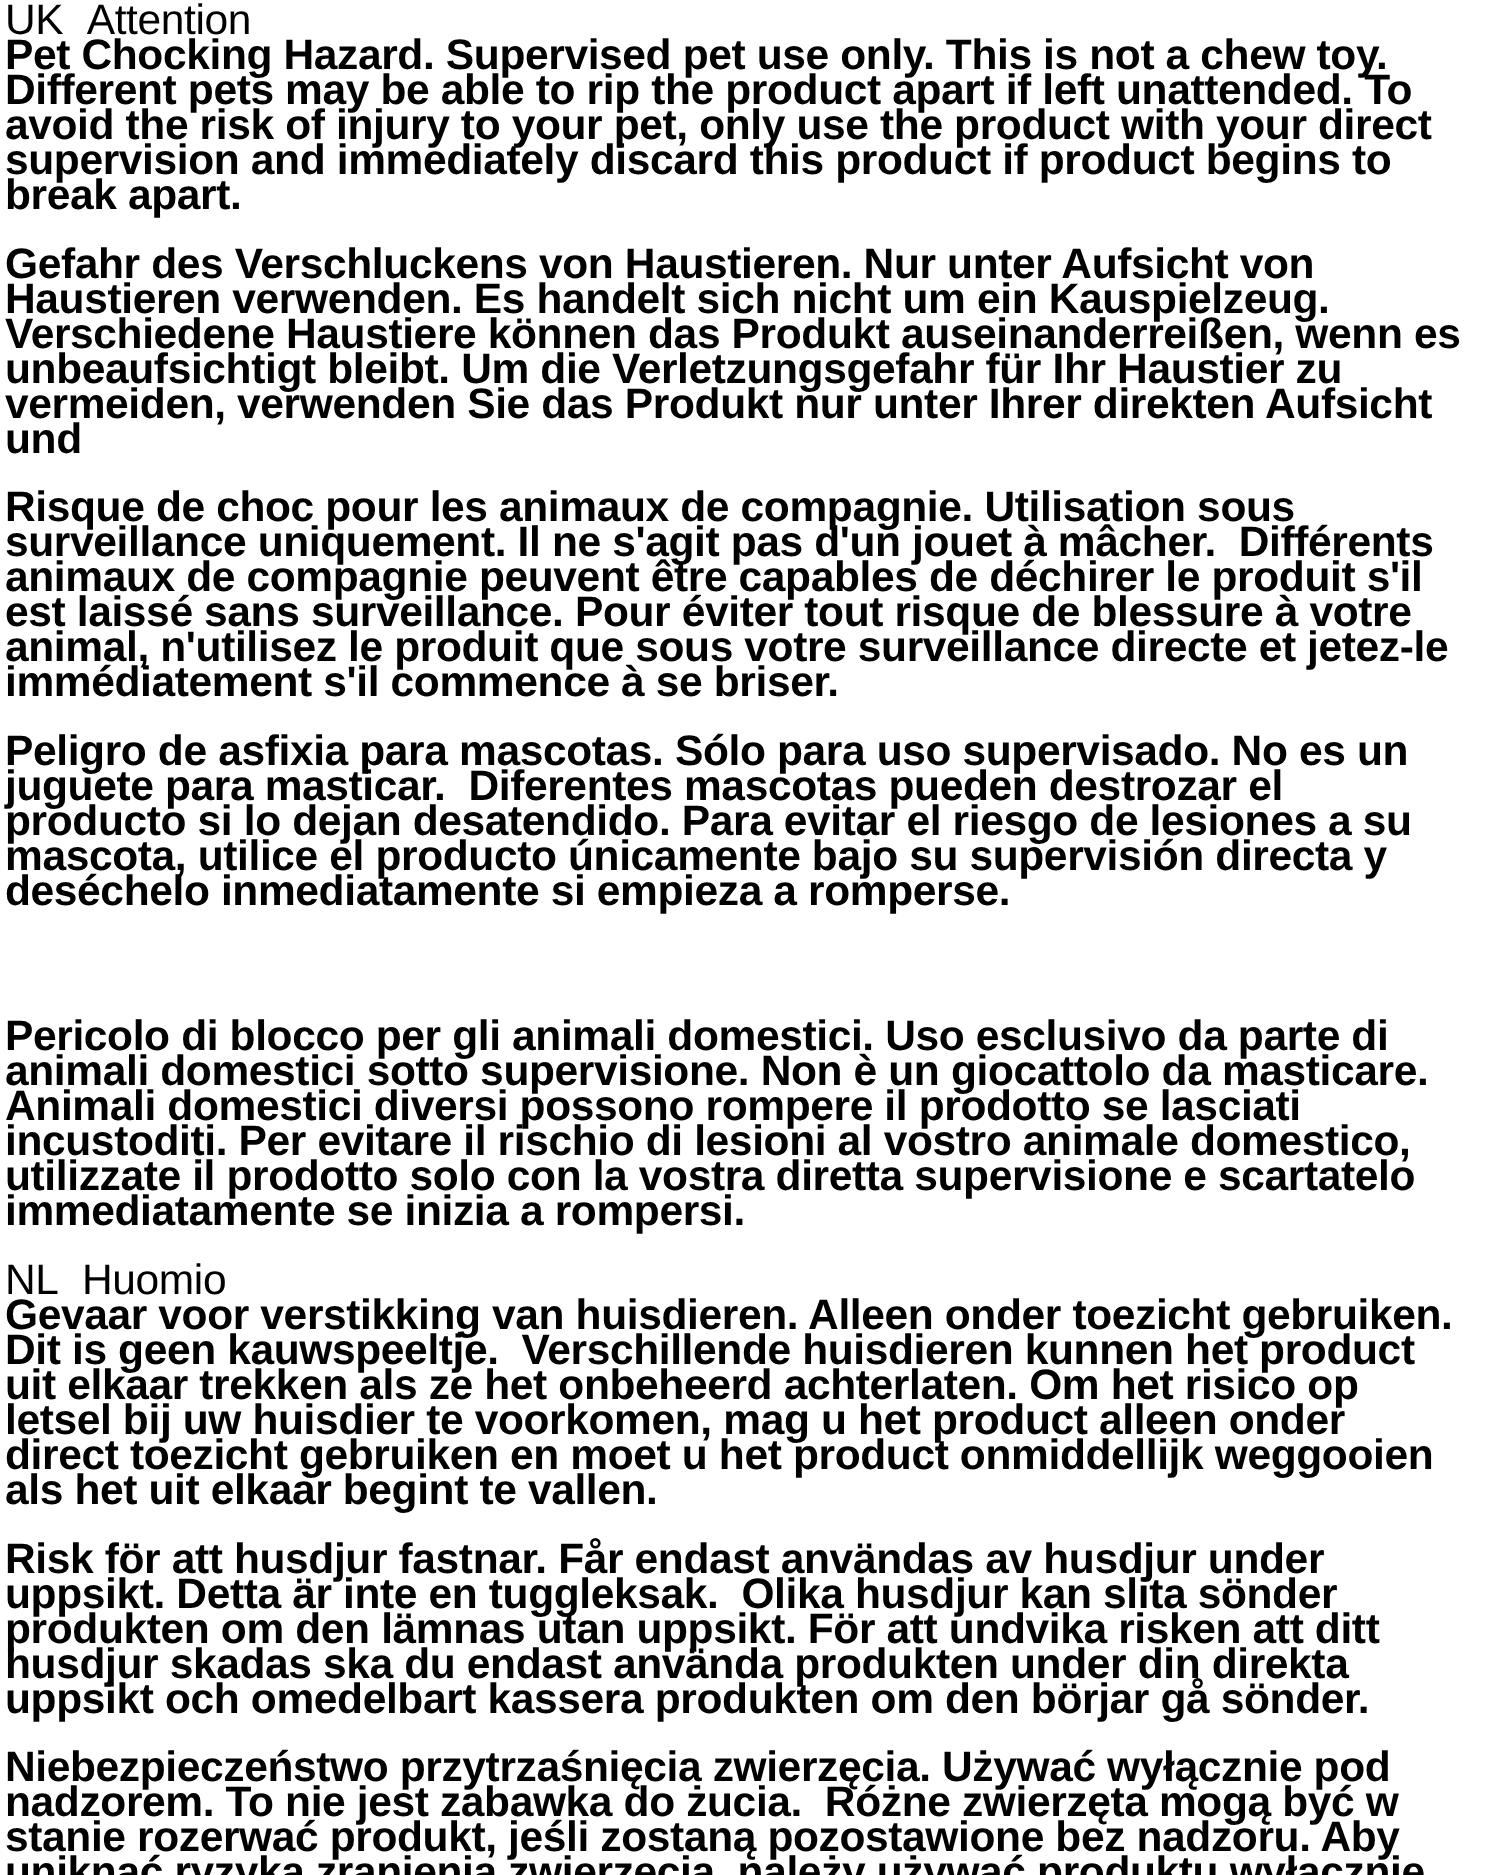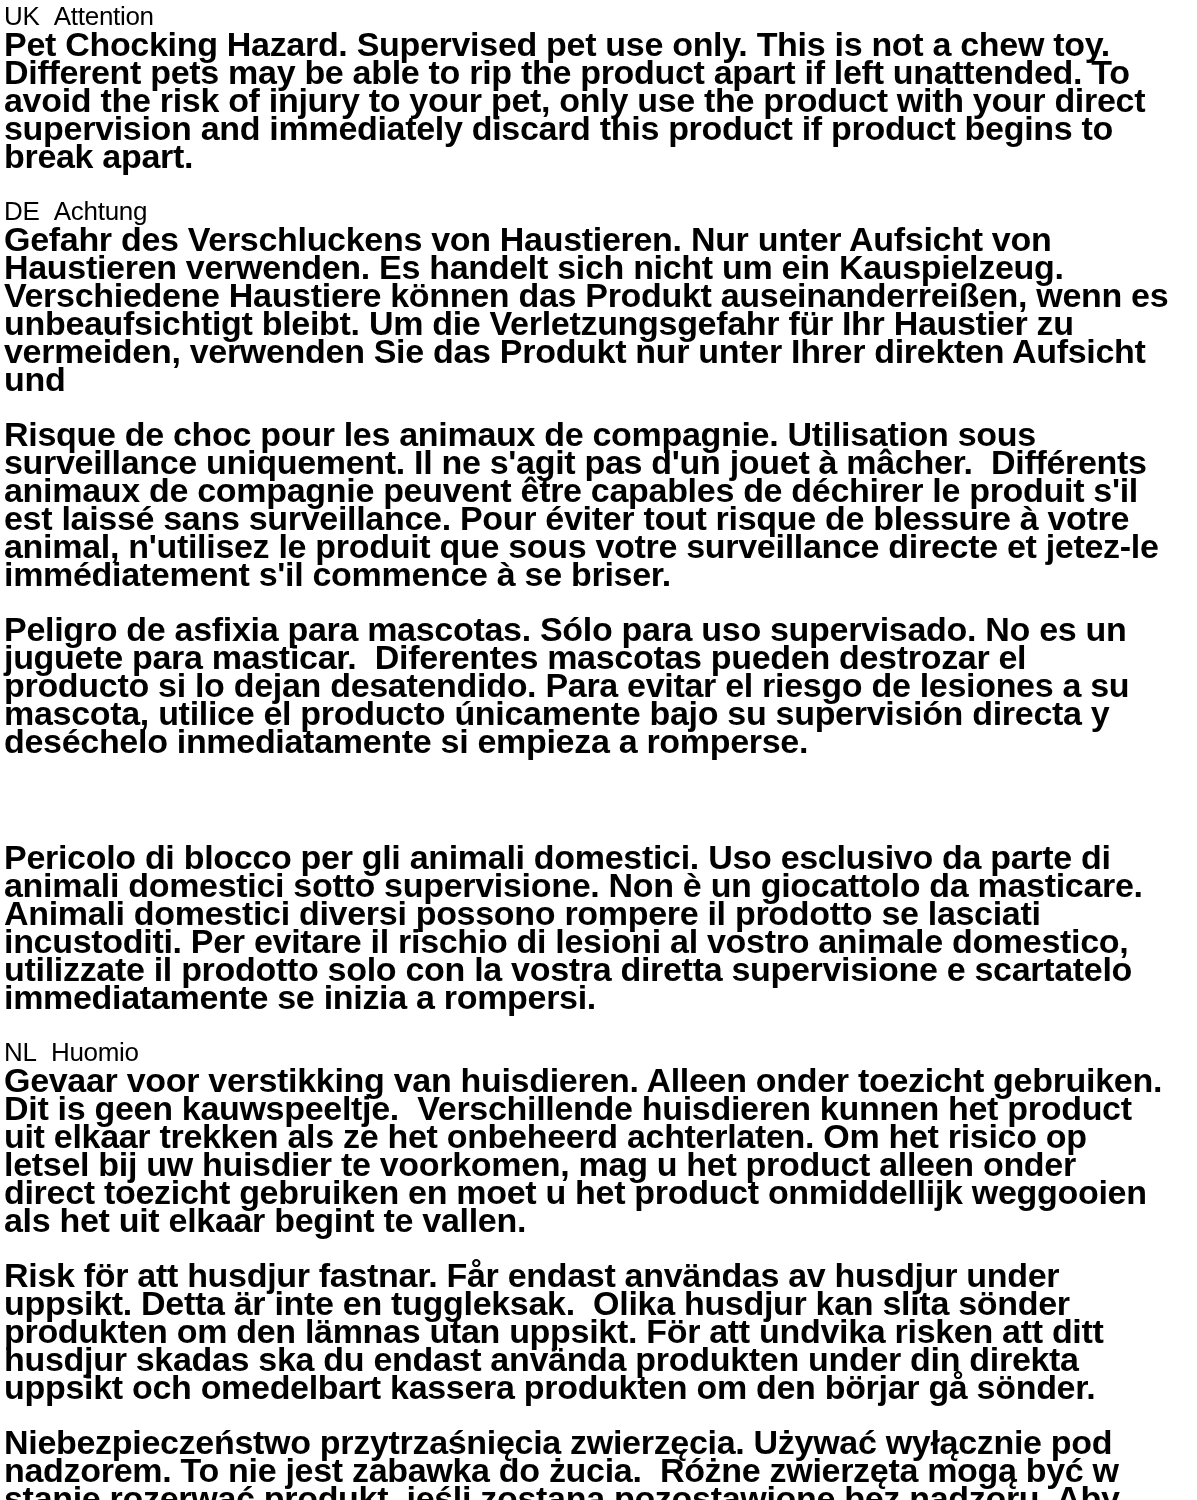--- a/index.html
+++ b/index.html
@@ -19,21 +19,21 @@
   section.warning-section {
     margin-top: 27px;
   }
   section.warning-section:first-child {
     margin-top: 0;
   }
   section.warning-section.gap-large {
     margin-top: 88px;
   }
   h2.section-heading {
-    font-size: 26px;
+    font-size: 34px;
     font-weight: normal;
     line-height: 28px;
     letter-spacing: -0.3px;
   }
   h2.section-heading .lang-code.sep2 { margin-right: 0.55em; }
   h2.section-heading .lang-code.sep1 { margin-right: 0.28em; }
   p.warning-text {
     font-size: 34px;
     line-height: 28px;
     letter-spacing: -0.3px;
@@ -45,21 +45,20 @@
 <body>
 
 <main class="doc">
 
   <section class="warning-section">
     <h2 class="section-heading"><span class="lang-code sep2">UK</span><span class="lang-title">Attention</span></h2>
     <p class="warning-text">Pet Chocking Hazard. Supervised pet use only. This is not a chew toy.  Different pets may be able to rip the product apart if left unattended. To avoid the risk of injury to your pet, only use the product with your direct supervision and immediately discard this product if product begins to break apart.</p>
   </section>
 
   <section class="warning-section">
-    <h2 class="section-heading"><span class="lang-code sep2">DE</span><span class="lang-title">Achtung</span></h2>
     <p class="warning-text">Gefahr des Verschluckens von Haustieren. Nur unter Aufsicht von Haustieren verwenden. Es handelt sich nicht um ein Kauspielzeug.  Verschiedene Haustiere können das Produkt auseinanderreißen, wenn es unbeaufsichtigt bleibt. Um die Verletzungsgefahr für Ihr Haustier zu vermeiden, verwenden Sie das Produkt nur unter Ihrer direkten Aufsicht und</p>
   </section>
 
   <section class="warning-section">
     <p class="warning-text">Risque de choc pour les animaux de compagnie. Utilisation sous surveillance uniquement. Il ne s'agit pas d'un jouet à mâcher.  Différents animaux de compagnie peuvent être capables de déchirer le produit s'il est laissé sans surveillance. Pour éviter tout risque de blessure à votre animal, n'utilisez le produit que sous votre surveillance directe et jetez-le immédiatement s'il commence à se briser.</p>
   </section>
 
   <section class="warning-section">
     <p class="warning-text">Peligro de asfixia para mascotas. Sólo para uso supervisado. No es un juguete para masticar.  Diferentes mascotas pueden destrozar el producto si lo dejan desatendido. Para evitar el riesgo de lesiones a su mascota, utilice el producto únicamente bajo su supervisión directa y deséchelo inmediatamente si empieza a romperse.</p>
   </section>

